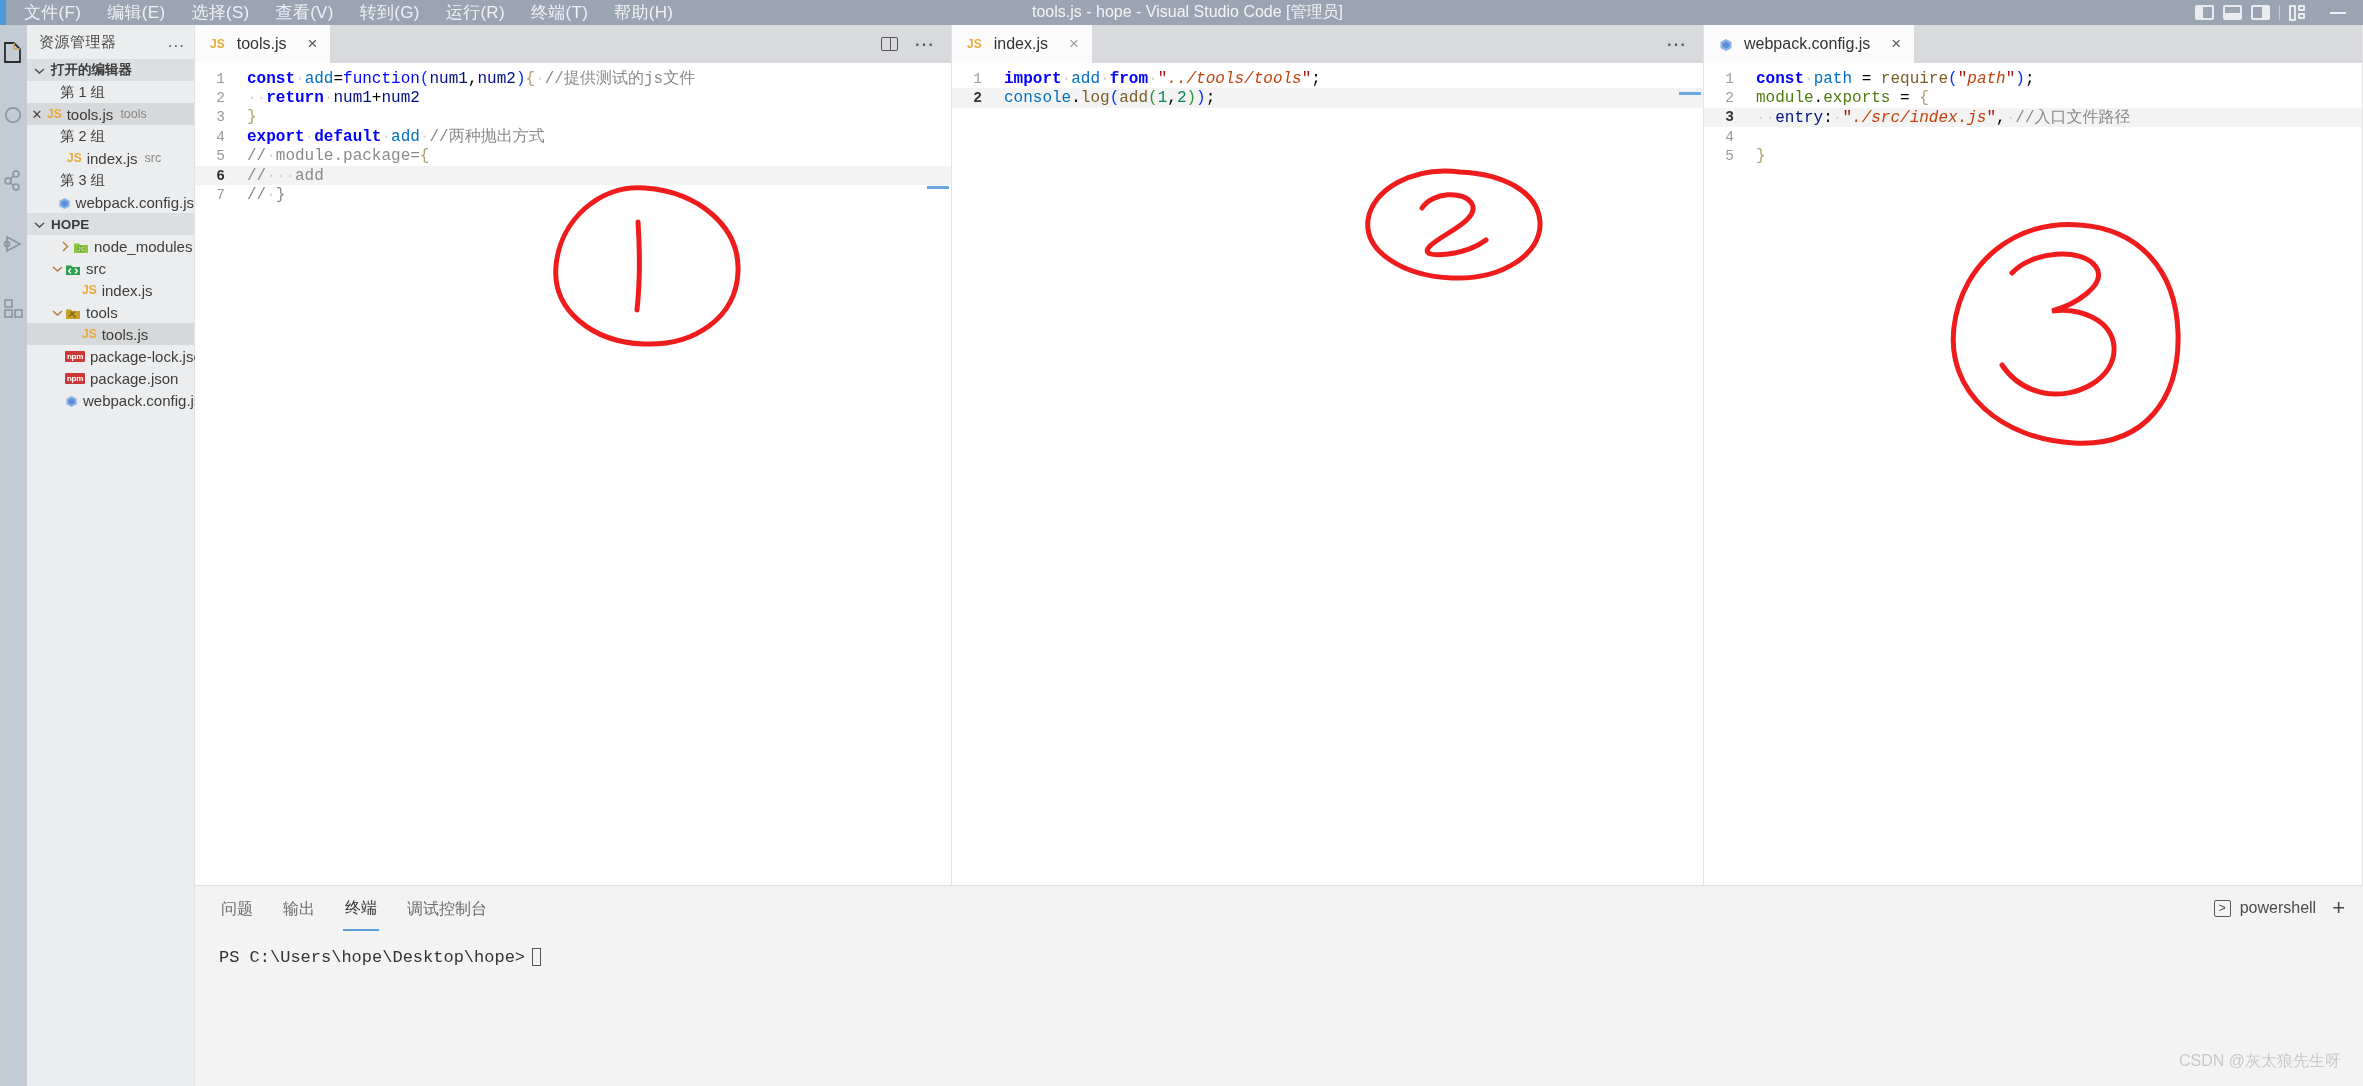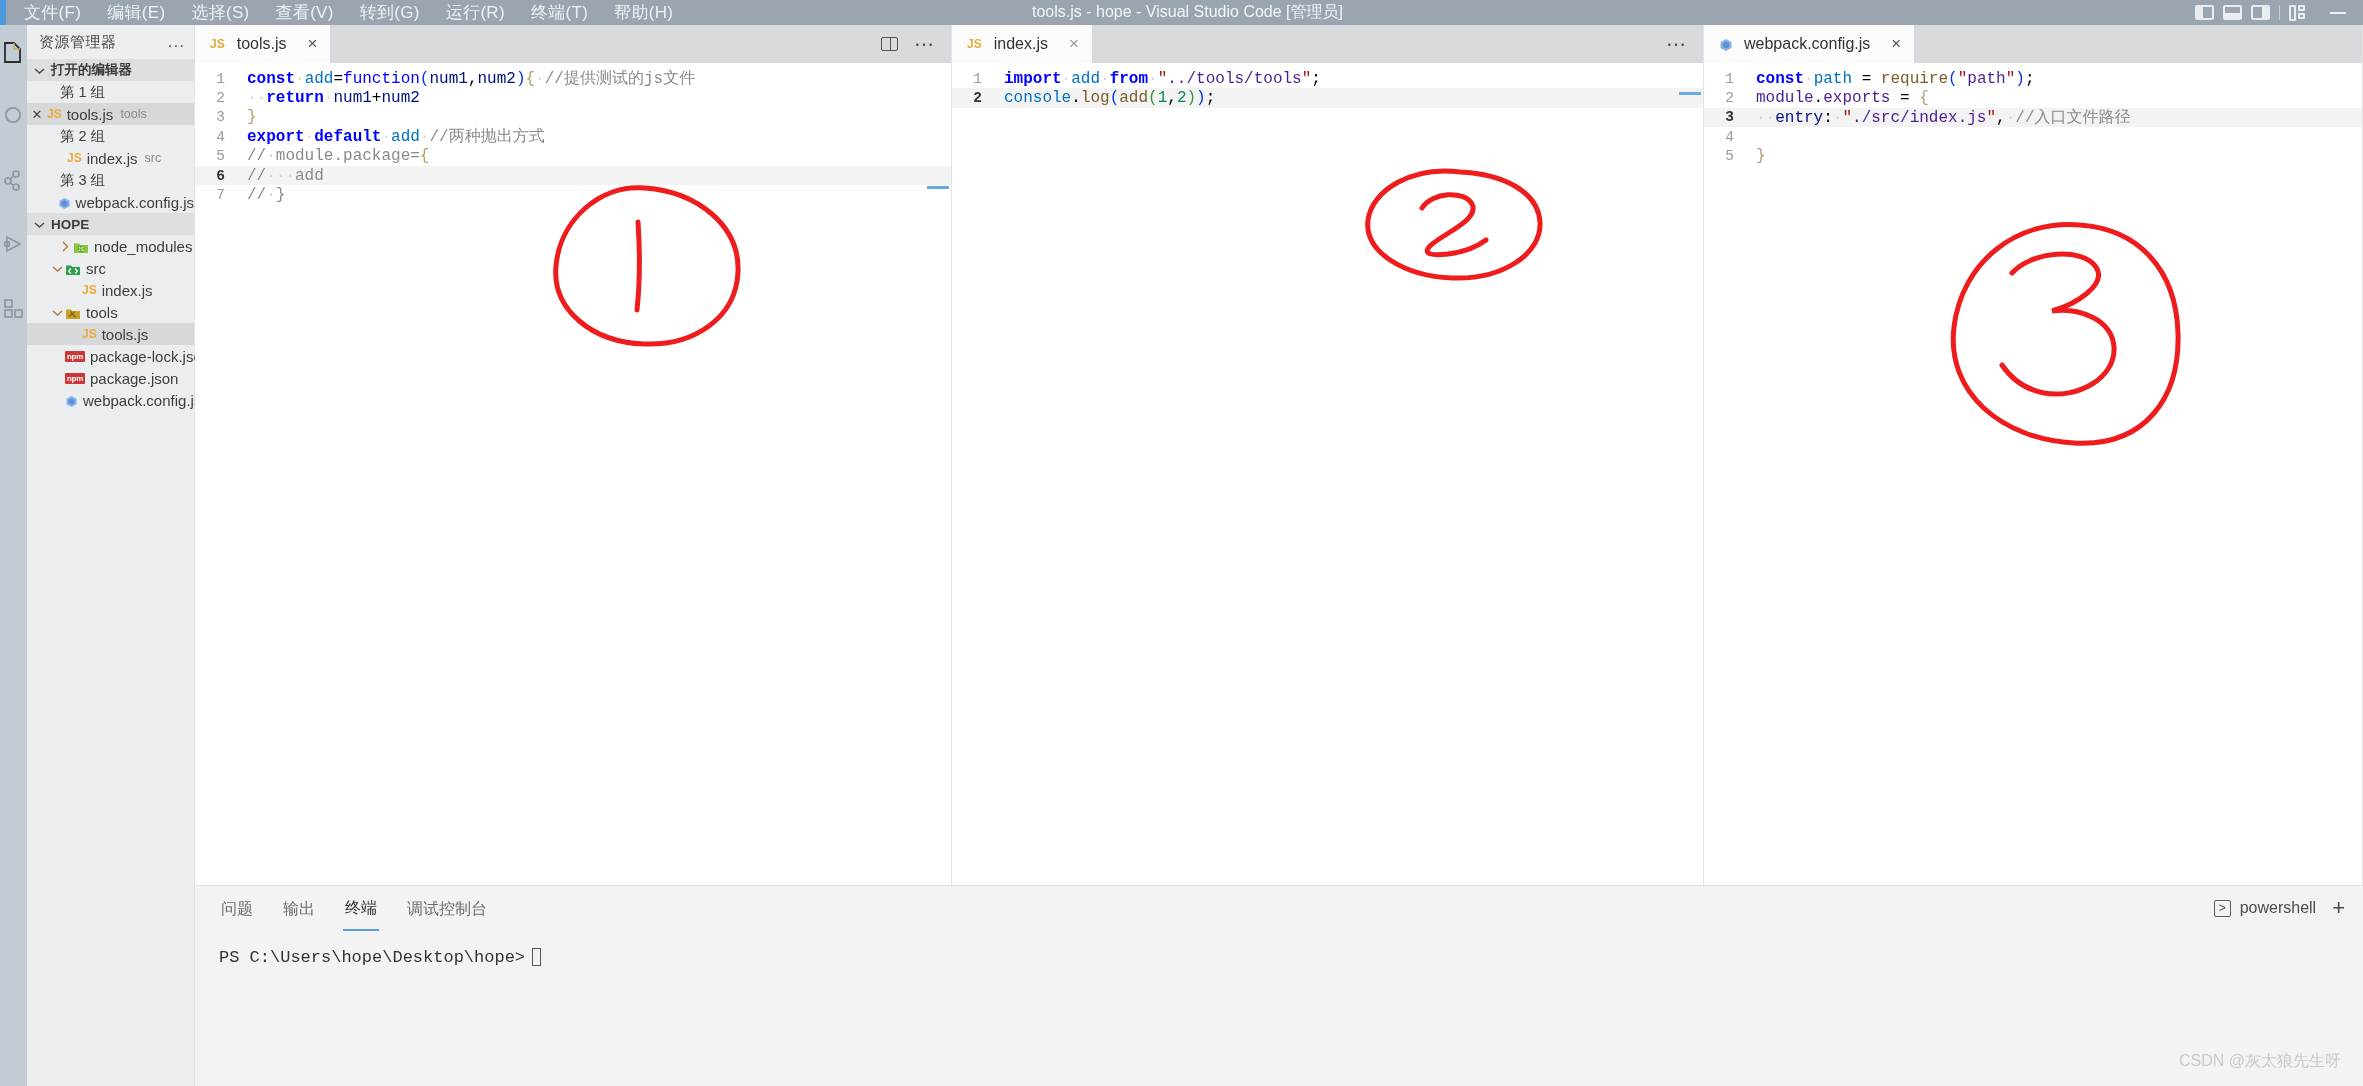--- a/index.html
+++ b/index.html
@@ -116,24 +116,24 @@
   .code-line { display: flex; height: 19.4px; align-items: center; font-family: "Liberation Mono", monospace; font-size: 16px; white-space: pre; }
   .code-line.cur { background: #f3f3f3; }
   .ln { width: 52px; min-width: 52px; text-align: right; padding-right: 22px; color: #9a9a9a; font-size: 14.5px; font-family: "Liberation Mono", monospace; }
   .ln.active { color: #333; font-weight: bold; }
   .code-txt { flex: 1; }
   .ctl  { color: #0000ff; font-weight: bold; }
   .fn   { color: #0000ff; }
   .var  { color: #001080; }
   .varb { color: #0070c1; }
   .str  { color: #a31515; }
-  .strb { color: #4c1d95; }
+  .strb { color: #c2410c; font-style: italic; }
   .cmt  { color: #8a8a8a; }
   .num  { color: #098658; }
-  .prop { color: #4c1d95; }
+  .prop { color: #4d7c0f; }
   .call { color: #795e26; }
   .p1   { color: #0431fa; }
   .p2   { color: #319331; }
   .brc  { color: #b0a070; }
   .ws   { color: #d4d4d4; }
   .scroll-mark { position:absolute; right: 2px; background:#6aa9e0; height: 3px; width: 22px; }
 
   
   .annot { position: absolute; pointer-events: none; }
 

